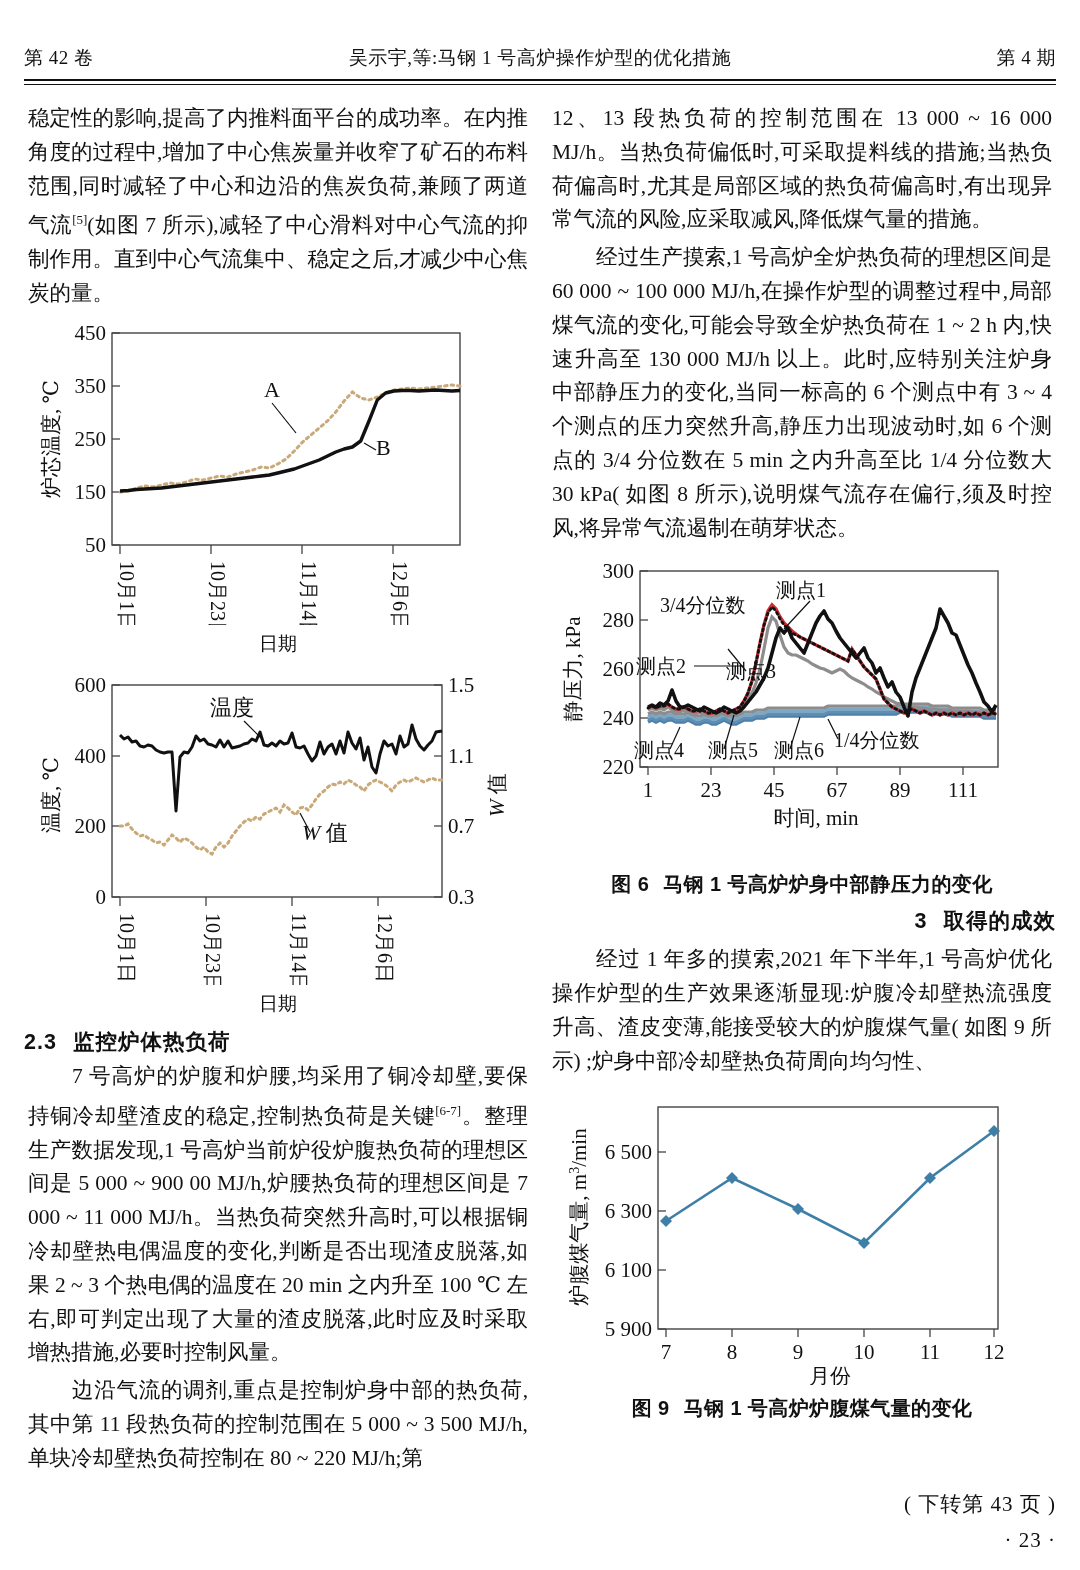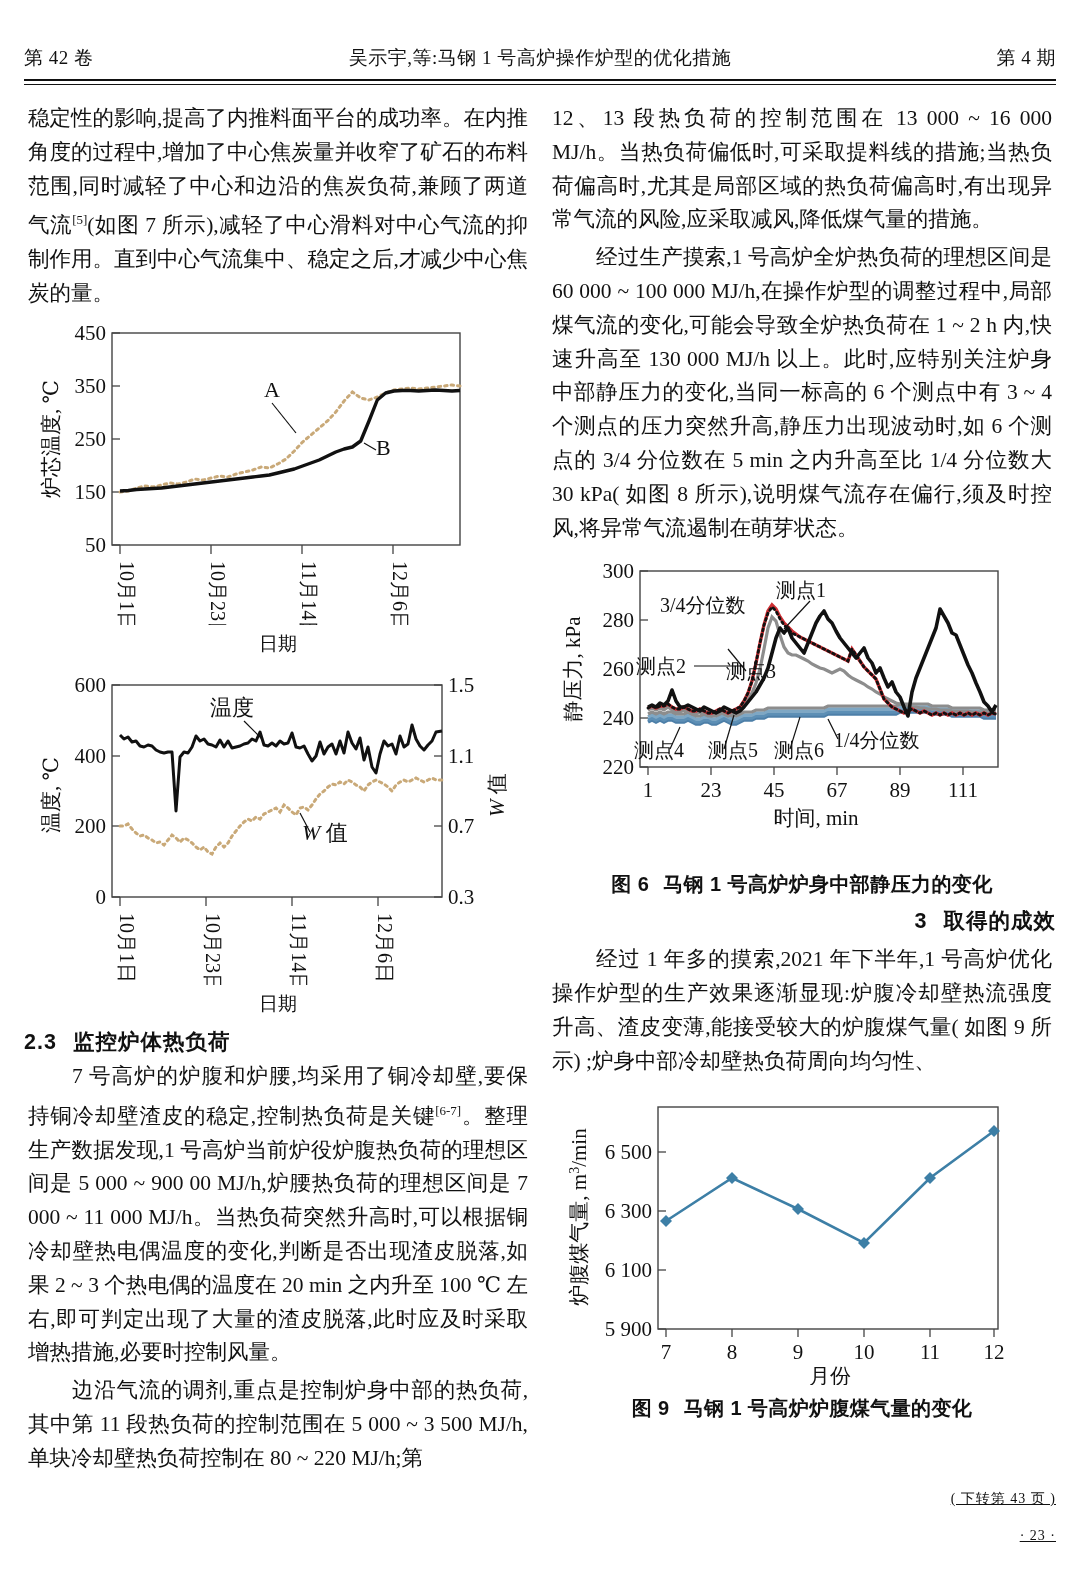--- a/index.html
+++ b/index.html
@@ -60,21 +60,21 @@
   .figcap .num{margin-right:14px;}
 
   
   .figbox{position:relative;width:508px;}
   .axlabel{
     font-size:19px;text-align:center;margin-top:2px;
     font-family:"Liberation Serif","DejaVu Serif",serif;
   }
 
   .footnote{
-    position:absolute;font-size:14px;text-decoration:underline;
+    position:absolute;font-size:21px;
   }
   .cont{left:548px;top:1490px;width:508px;text-align:right;letter-spacing:1px;}
   .pageno{left:548px;top:1528px;width:508px;text-align:right;letter-spacing:1px;}
 
   svg text{font-family:"Liberation Serif","DejaVu Serif",serif;}
 </style>
 </head>
 <body>
 
 <div class="page">

